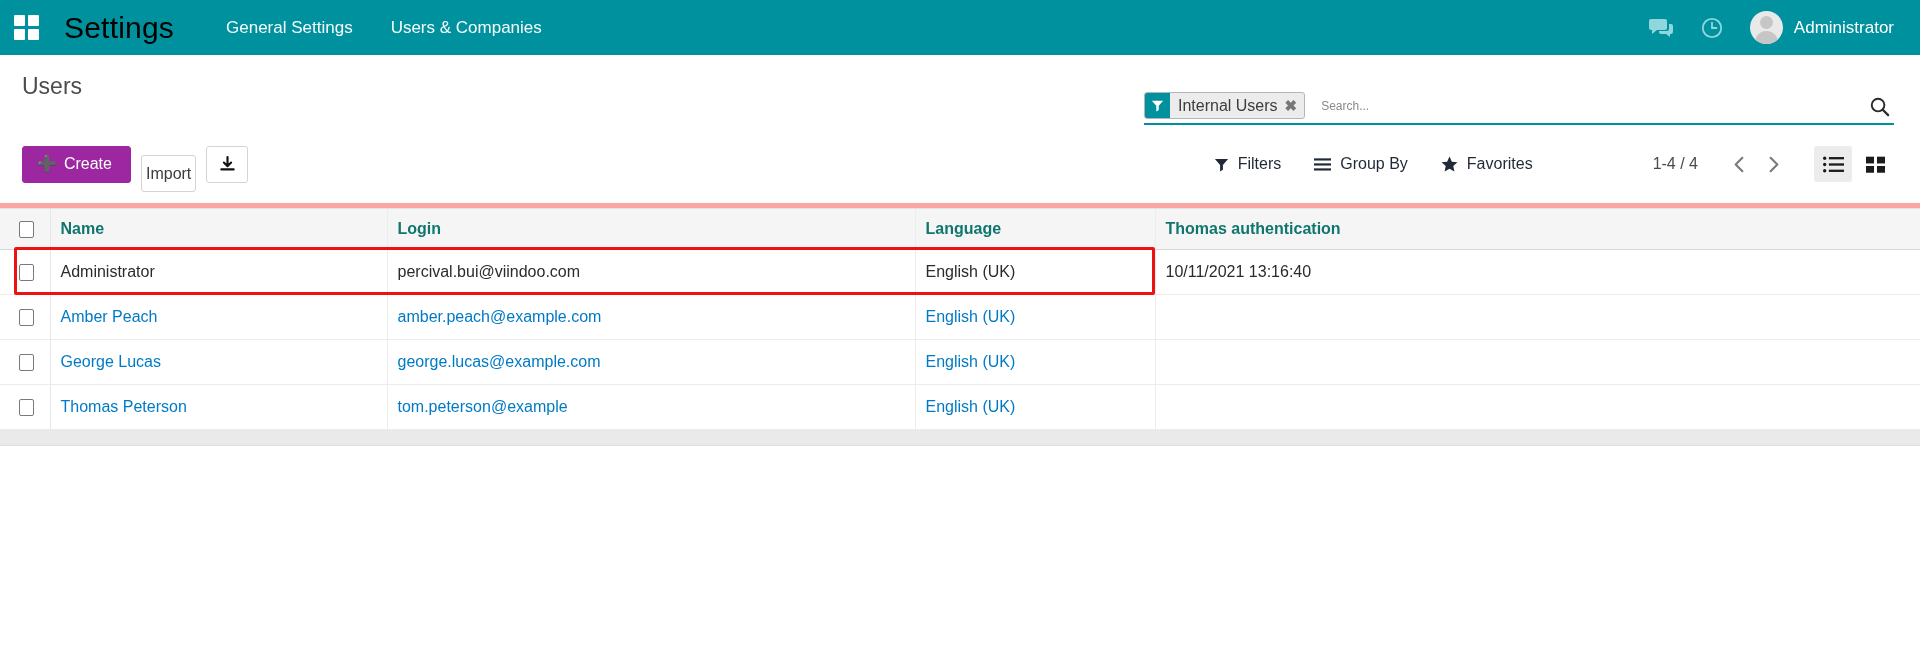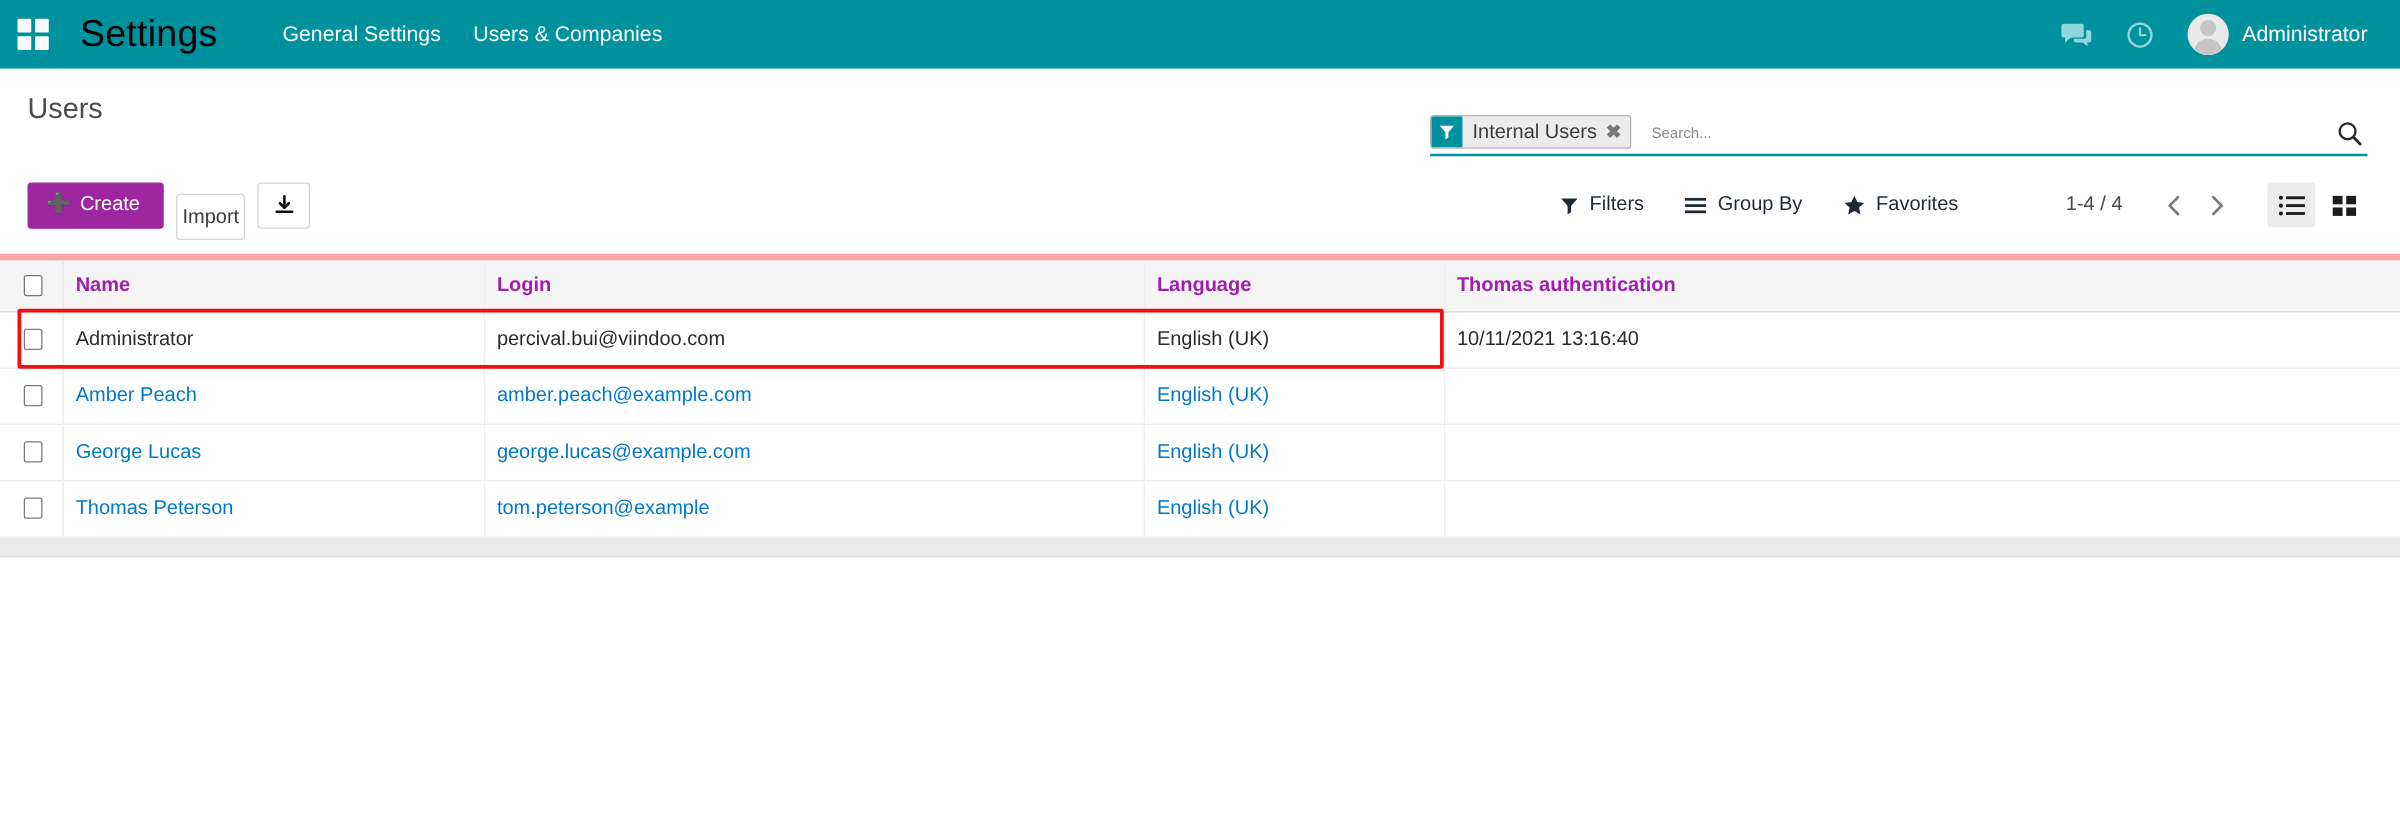--- a/index.html
+++ b/index.html
@@ -32,21 +32,21 @@
   }
   .apps-grid i { background: #ffffff; display: block; border-radius: 1px; }
   .brand {
     font-size: 30px;
     font-weight: 400;
     letter-spacing: .2px;
     color: #000000;
     margin-right: 52px;
     white-space: nowrap;
   }
-  .navmenu { display: flex; align-items: center; gap: 26px; }
+  .navmenu { display: flex; align-items: center; gap: 38px; }
   .navmenu a {
     color: #ffffff;
     font-size: 17px;
     text-decoration: none;
     white-space: nowrap;
     opacity: .97;
   }
   .nav-right {
     margin-left: auto;
     display: flex;
@@ -194,21 +194,21 @@
     border: 1px solid #d4d4d4;
     width: 42px;
     margin-left: 10px;
   }
 
   .cp-tools {
     margin-left: auto;
     display: flex;
     align-items: center;
     gap: 33px;
-    margin-right: 86px;
+    margin-right: 120px;
   }
   .cp-tool {
     display: flex;
     align-items: center;
     gap: 9px;
     font-size: 16px;
     color: #1f2937;
     cursor: pointer;
     white-space: nowrap;
   }
@@ -239,21 +239,21 @@
   
   .table-wrap { background: #ffffff; }
   table { width: 100%; border-collapse: collapse; table-layout: fixed; }
   thead th {
     background: #f5f5f5;
     border-bottom: 1px solid #d8d8d8;
     border-top: 1px solid #e2e2e2;
     text-align: left;
     font-size: 16px;
     font-weight: bold;
-    color: #a21caf;
+    color: #0f766e;
     padding: 11px 10px;
     height: 41px;
   }
   thead th.col-check, tbody td.col-check { width: 50px; padding-left: 19px; padding-right: 0; }
   thead th.col-name, tbody td.col-name { width: 337px; }
   thead th.col-login, tbody td.col-login { width: 528px; }
   thead th.col-lang, tbody td.col-lang { width: 240px; }
   thead th + th, tbody td + td { border-left: 1px solid #ededed; }
   thead th.col-name, tbody td.col-name { border-left: 1px solid #e6e6e6; }
 

